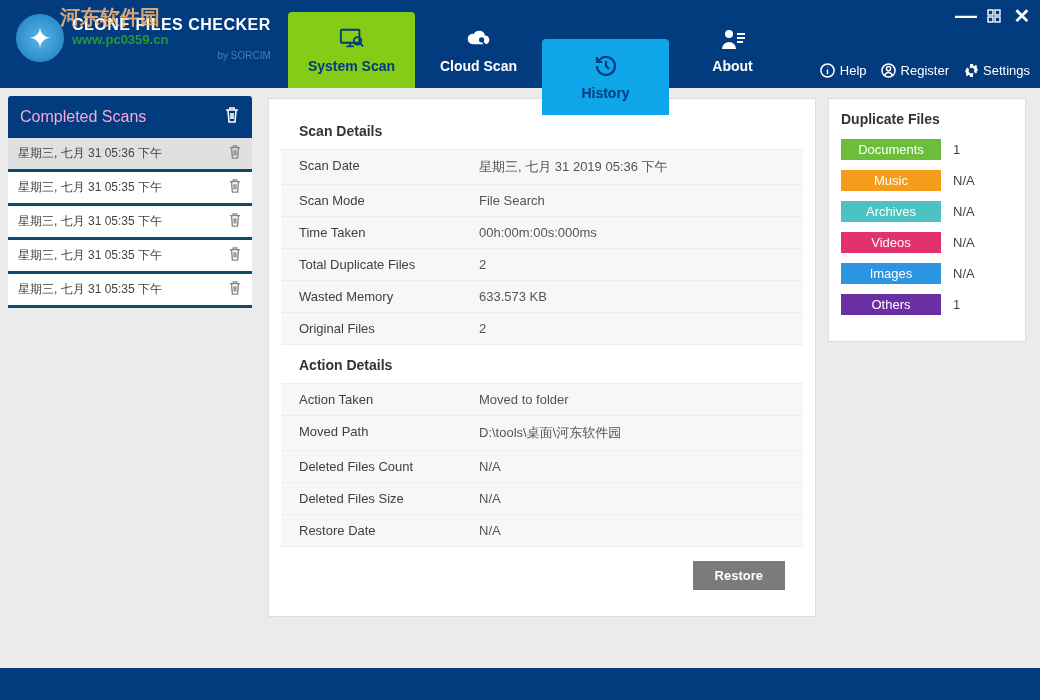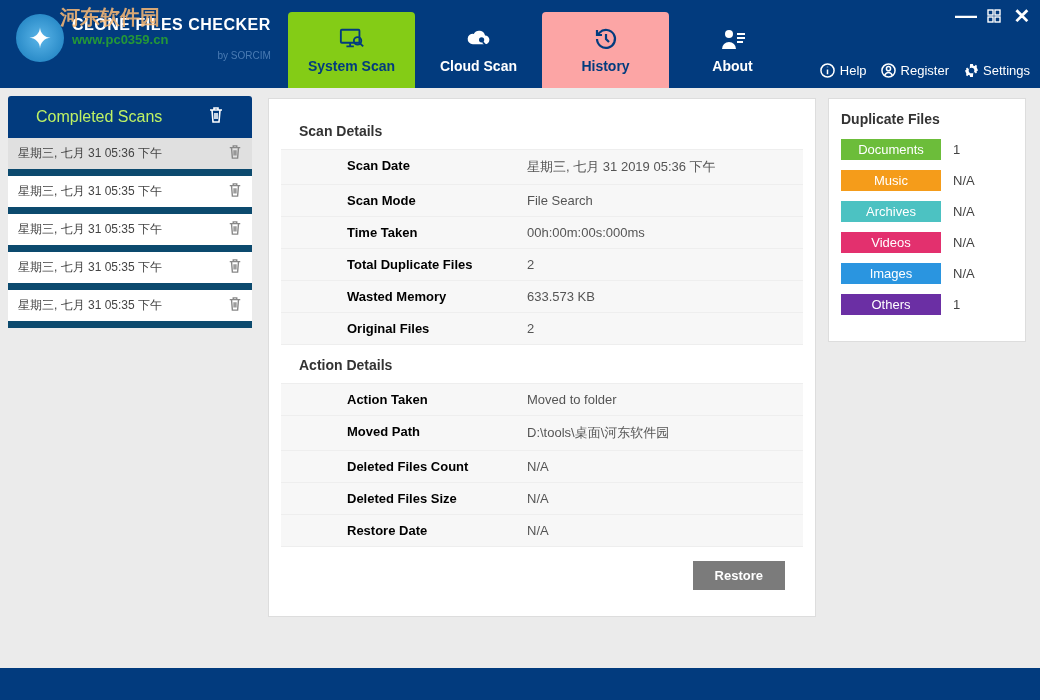--- a/index.html
+++ b/index.html
@@ -8,47 +8,47 @@
 .header { background: #023b7e; height: 88px; display: flex; align-items: flex-start; position: relative; }
 .logo-area { display: flex; align-items: center; padding: 14px 0 0 16px; width: 280px; }
 .logo-icon { width: 48px; height: 48px; border-radius: 50%; background: radial-gradient(circle, #5bb5e8 0%, #2b8cc9 70%); display: flex; align-items: center; justify-content: center; margin-right: 8px; position: relative; }
 .logo-icon::before { content: "✦"; color: #fff; font-size: 28px; }
 .logo-text-main { color: #fff; font-size: 16px; font-weight: bold; letter-spacing: 0.5px; }
 .logo-sub { color: #4a7bb3; font-size: 10px; text-align: right; margin-top: 16px; }
 
 .tabs { display: flex; align-items: flex-start; margin-left: 8px; padding-top: 12px; }
 .tab { width: 127px; height: 76px; display: flex; flex-direction: column; align-items: center; justify-content: center; cursor: pointer; border-radius: 4px 4px 0 0; color: #fff; gap: 6px; }
 .tab.active-white { background: #84cc16; color: #023b7e; }
-.tab.active-yellow { background: #fca5a5; color: #023b7e; }
+.tab.active-yellow { background: #0ea5e9; color: #023b7e; margin-top: 27px; }
 .tab-icon { width: 26px; height: 26px; display: flex; align-items: center; justify-content: center; }
 .tab-label { font-size: 14px; font-weight: bold; }
 
 .header-actions { position: absolute; right: 10px; bottom: 10px; display: flex; gap: 14px; color: #fff; font-size: 13px; }
 .header-action { display: inline-flex; align-items: center; gap: 4px; cursor: pointer; }
 .header-action-icon { width: 16px; height: 16px; display: inline-flex; align-items: center; justify-content: center; }
 
 .window-controls { position: absolute; right: 8px; top: 6px; display: flex; gap: 8px; color: #fff; }
 .win-ctrl { width: 20px; height: 20px; display: flex; align-items: center; justify-content: center; cursor: pointer; font-weight: bold; }
 
 .content { display: flex; height: 580px; background: #ebebeb; }
 
 .sidebar { width: 260px; padding: 8px; }
-.sidebar-header { background: #023b7e; color: #bef264; padding: 10px 28px; font-size: 16px; display: flex; justify-content: space-between; align-items: center; border-radius: 3px 3px 0 0; }
+.sidebar-header { background: #023b7e; color: #f9a8d4; padding: 10px 12px; font-size: 16px; display: flex; justify-content: space-between; align-items: center; border-radius: 3px 3px 0 0; }
 .trash-icon-white { color: #fff; cursor: pointer; }
 .scan-list { background: #fff; border-radius: 0 0 3px 3px; }
-.scan-item { display: flex; justify-content: space-between; align-items: center; padding: 6px 10px; border-bottom: 7px solid #0c4a6e; font-size: 12px; color: #444; }
+.scan-item { display: flex; justify-content: space-between; align-items: center; padding: 6px 10px; border-bottom: 3px solid #0c4a6e; font-size: 12px; color: #444; }
 .scan-item:first-child { background: #e0e0e0; }
 .scan-item .trash { color: #999; cursor: pointer; }
 
 .main { flex: 1; padding: 10px 8px; }
 .details-card { background: #fff; border: 1px solid #ddd; padding: 12px; }
 .section-head { font-weight: bold; font-size: 14px; color: #333; padding: 12px 18px 10px; }
 .detail-row { display: flex; padding: 8px 18px; font-size: 13px; color: #555; border-top: 1px solid #eee; }
 .detail-row.alt { background: #f7f7f7; }
-.detail-label { width: 180px; color: #000000; font-weight: 700; margin-left: 48px; }
+.detail-label { width: 180px; color: #404040; font-weight: 400; }
 .detail-value { color: #555; }
 .restore-row { display: flex; justify-content: flex-end; padding: 14px 18px; border-top: 1px solid #eee; }
 .restore-btn { background: #7b7b7b; color: #fff; border: none; padding: 7px 22px; font-size: 13px; font-weight: bold; cursor: pointer; }
 
 .right-panel { width: 216px; padding: 10px 14px 10px 4px; }
 .right-card { background: #fff; border: 1px solid #ddd; padding: 12px 12px 16px; }
 .right-title { font-weight: bold; font-size: 14px; color: #333; margin-bottom: 12px; }
 .cat-row { display: flex; align-items: center; margin-bottom: 10px; gap: 12px; }
 .cat-chip { width: 100px; text-align: center; padding: 3px 0; color: #fff; font-size: 13px; font-weight: 500; }
 .cat-count { font-size: 13px; color: #444; }

